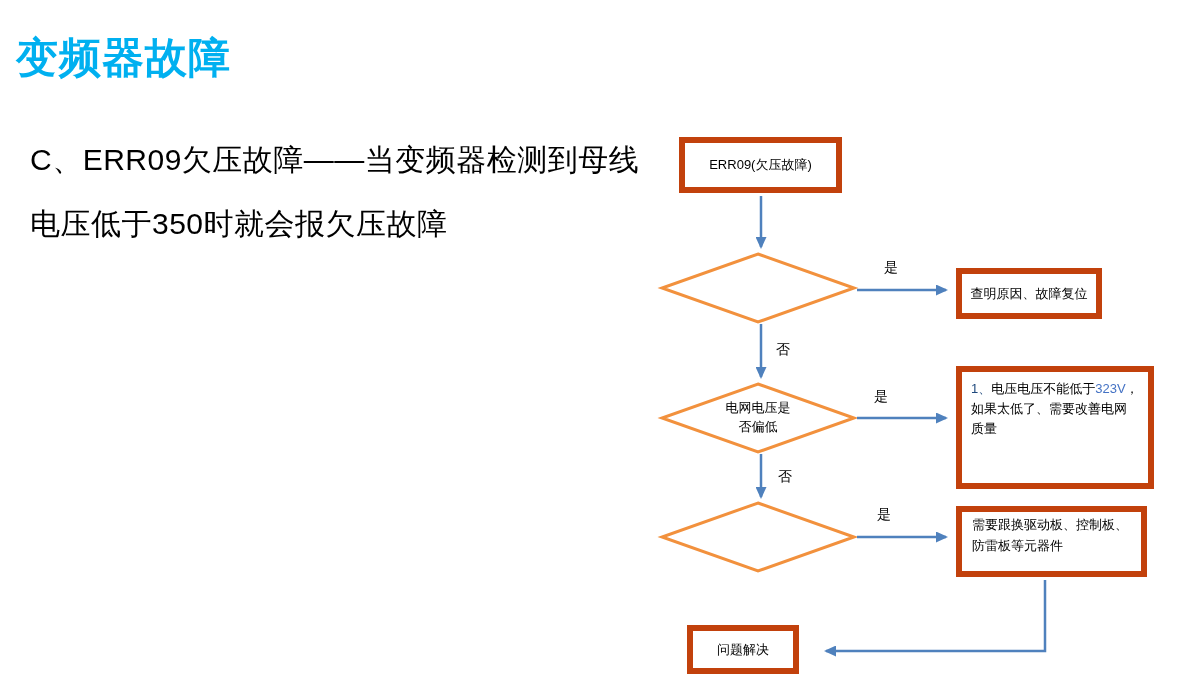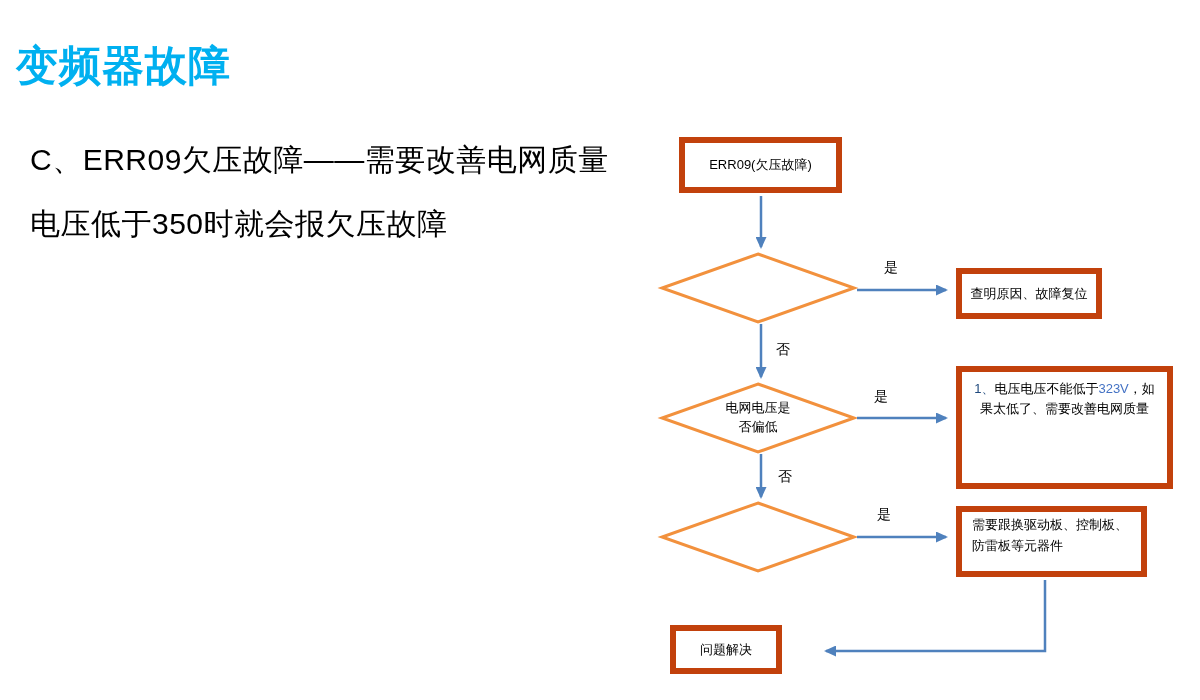--- a/index.html
+++ b/index.html
@@ -16,21 +16,20 @@
     overflow: hidden;
   }
   .page-title {
     position: absolute;
     left: 16px;
     top: 30px;
     font-size: 42px;
     font-weight: 700;
     color: #00B0F0;
     letter-spacing: 1px;
-    margin-top: 8px;
   }
   .intro-line {
     position: absolute;
     left: 30px;
     font-size: 30px;
     font-weight: 400;
     color: #000000;
     letter-spacing: 0.5px;
   }
   .intro-line.l1 { top: 140px; }
@@ -53,23 +52,23 @@
     box-sizing: border-box;
   }
   .node.center {
     display: flex;
     align-items: center;
     justify-content: center;
     text-align: center;
   }
   .node-start    { left: 679px; top: 137px; width: 163px; height: 56px; }
   .node-result1  { left: 956px; top: 268px; width: 146px; height: 51px; }
-  .node-result2  { left: 956px; top: 366px; width: 217px; height: 123px; padding: 7px 9px; line-height: 1.55; text-align: center; }
+  .node-result2  { left: 956px; top: 366px; width: 198px; height: 123px; padding: 7px 9px; line-height: 1.55; text-align: left; }
   .node-result3  { left: 956px; top: 506px; width: 191px; height: 71px; padding: 3px 10px; line-height: 1.6; text-align: left; }
-  .node-end      { left: 670px; top: 625px; width: 112px; height: 49px; }
+  .node-end      { left: 687px; top: 625px; width: 112px; height: 49px; }
 
   .diamond-label {
     position: absolute;
     width: 150px;
     height: 54px;
     display: flex;
     align-items: center;
     justify-content: center;
     text-align: center;
     font-size: 13px;
@@ -95,21 +94,21 @@
   .num-blue { color: #1F497D; }
   .val-blue { color: #4472C4; }
 </style>
 </head>
 <body>
 
 <div class="canvas">
 
   <div class="page-title">变频器故障</div>
 
-  <div class="intro-line l1">C、ERR09欠压故障——需要改善电网质量</div>
+  <div class="intro-line l1">C、ERR09欠压故障——当变频器检测到母线</div>
   <div class="intro-line l2">电压低于350时就会报欠压故障</div>
 
   <svg class="connector-layer" viewBox="0 0 1200 700" xmlns="http://www.w3.org/2000/svg">
     <defs>
       <marker id="arrowhead" markerUnits="userSpaceOnUse" markerWidth="13" markerHeight="11" refX="10" refY="5.5" orient="auto">
         <path d="M0,0 L12,5.5 L0,11 Z" fill="#4F81BD"></path>
       </marker>
     </defs>
 
     <polygon points="758,254 854,288 758,322 662,288" fill="#ffffff" stroke="#F2913D" stroke-width="3"></polygon>

